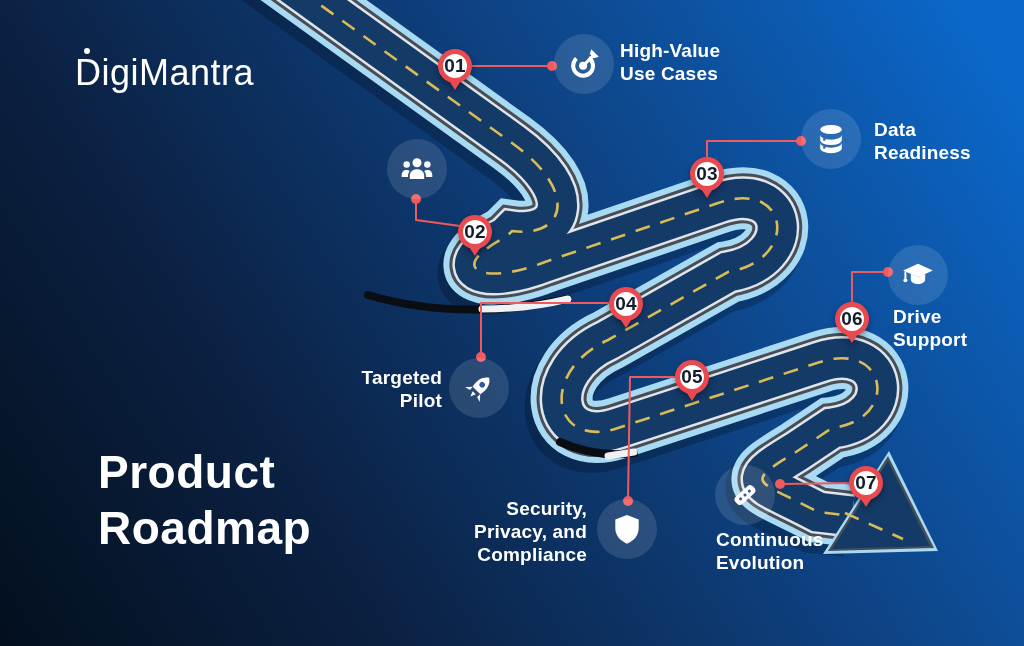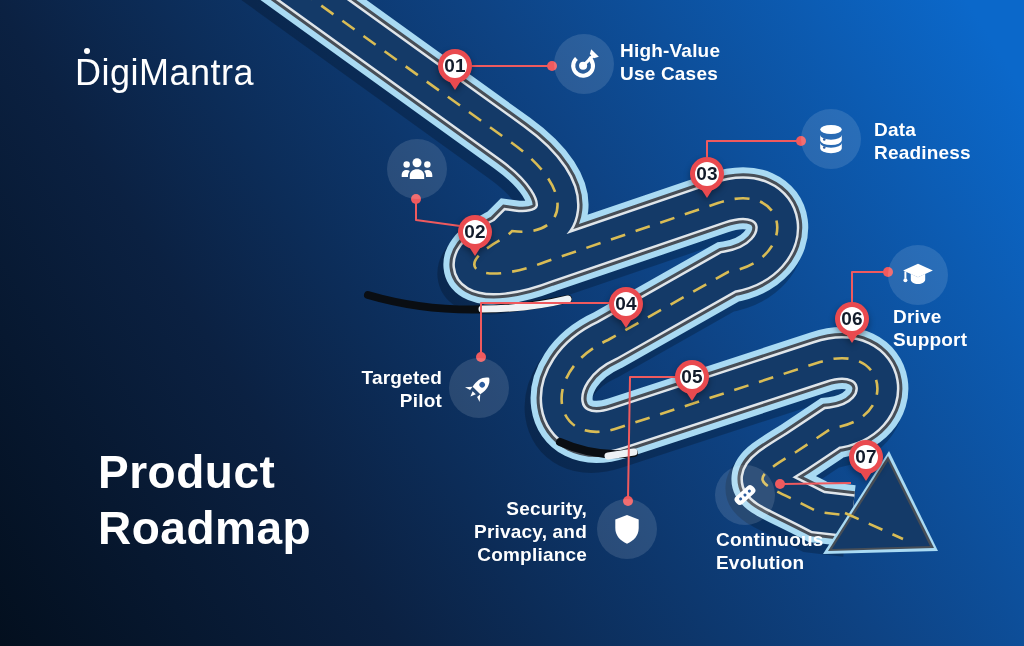--- a/index.html
+++ b/index.html
@@ -206,21 +206,21 @@
       <path class="ic" d="M12 18.5 L12 25 C12 27.8 15.6 30 20 30 C24.4 30 28 27.8 28 25 L28 18.5 L20 22.5 Z"></path>
       <path class="ic-stroke" d="M6 16 V24" stroke-width="2.2"></path>
       <circle class="ic" cx="6" cy="25.8" r="2.2"></circle>
     </svg>
   </div>
   <div class="lbl" style="left:893px;top:305px;">
     <div>Drive</div>
     <div>Support</div>
   </div>
 
-  <div class="pin" style="left:866px;top:457px;">
+  <div class="pin" style="left:866px;top:483px;">
     <div class="num">07</div>
   </div>
   <div class="bubble" style="left:745px;top:495px;">
     <svg viewBox="0 0 40 40">
       <g transform="rotate(-42 20 20)">
         <rect class="ic" x="7" y="14.5" width="26" height="11" rx="4.5"></rect>
         <circle class="ic-hole" cx="13.5" cy="20" r="1.7"></circle>
         <circle class="ic-hole" cx="20" cy="20" r="1.7"></circle>
         <circle class="ic-hole" cx="26.5" cy="20" r="1.7"></circle>
       </g>

